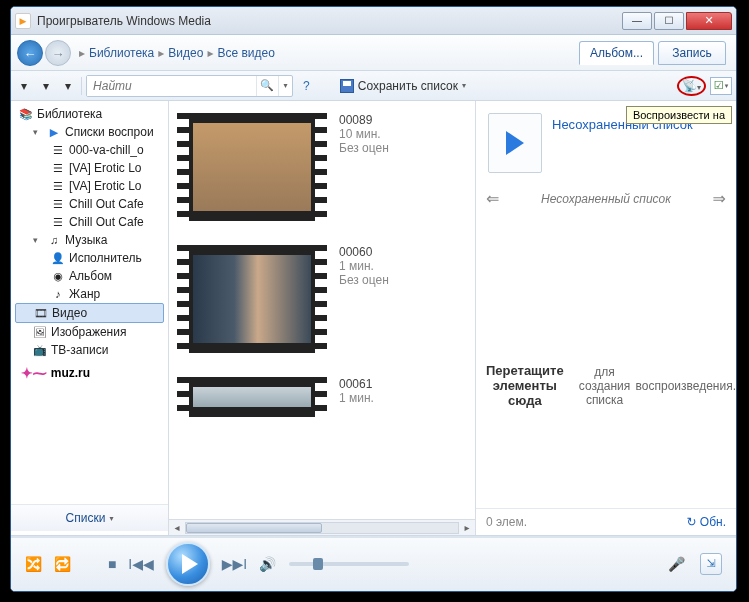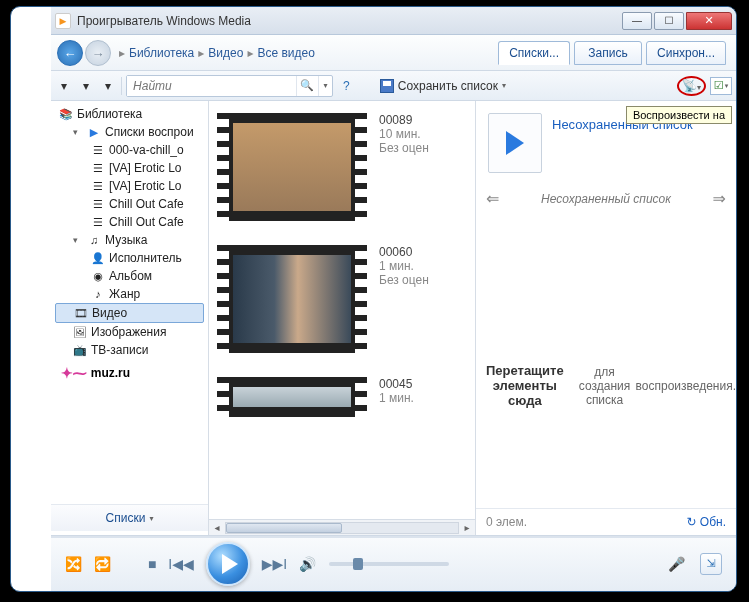--- a/index.html
+++ b/index.html
@@ -1,18 +1,18 @@
 <!DOCTYPE html>
 <html><head>
 <meta charset="utf-8">
 <style>
 * { box-sizing: border-box; margin: 0; padding: 0; font-family: "Segoe UI", Tahoma, sans-serif; }
 body { background: #000; width: 749px; height: 602px; overflow: hidden; }
 
-.window { position: absolute; left: 10px; top: 6px; width: 727px; height: 586px; background: #fff; border: 1px solid #2a5a8a; border-radius: 10px; box-shadow: 0 0 8px rgba(0,0,0,.5); overflow: hidden; padding-left: 40px; }
+.window { position: absolute; left: 10px; top: 6px; width: 727px; height: 586px; background: #fff; border: 1px solid #2a5a8a; border-radius: 5px; box-shadow: 0 0 8px rgba(0,0,0,.5); overflow: hidden; }
 
 .titlebar { height: 28px; background: linear-gradient(#e9eef5, #d7e0eb); display: flex; align-items: center; padding: 0 4px; border-bottom: 1px solid #b8c8db; }
 .titlebar .app-icon { width: 16px; height: 16px; background: #fff; border: 1px solid #ccc; border-radius: 2px; display: flex; align-items: center; justify-content: center; margin-right: 6px; }
 .titlebar .app-icon::after { content: "▶"; color: #f7941d; font-size: 9px; }
 .titlebar .title { font-size: 12px; color: #333; flex: 1; }
 .win-btns { display: flex; }
 .win-btn { width: 30px; height: 18px; border: 1px solid #8a9bb0; background: linear-gradient(#f8fbff,#dbe6f2); font-size: 10px; display: flex; align-items: center; justify-content: center; color: #333; border-radius: 2px; margin-left: 2px; }
 .win-btn.close { width: 46px; background: linear-gradient(#e77,#c33); border-color: #933; color: #fff; border-radius: 0 3px 0 0;}
 .win-btn.close::after { content:"✕"; font-size:11px; }
 .win-btn.min::after { content:"—"; }
@@ -127,23 +127,22 @@
     </div>
     <div class="breadcrumb">
       <span class="sep">▸</span>
       <span class="seg">Библиотека</span>
       <span class="sep">▸</span>
       <span class="seg">Видео</span>
       <span class="sep">▸</span>
       <span class="seg">Все видео</span>
     </div>
     <div class="tabs">
-      <div class="tab active">Списки...</div>
+      <div class="tab active">Альбом...</div>
       <div class="tab">Запись</div>
-      <div class="tab">Синхрон...</div>
     </div>
   </div>
 
   <div class="toolbar">
     <div class="org-btn">▾</div>
     <div class="tool-btn">▾</div>
     <div class="tool-btn">▾</div>
     <div style="width:1px;height:18px;background:#cfd9e5;"></div>
     <div class="search-box">
       <input placeholder="Найти" style="">
@@ -259,21 +258,21 @@
               <div class="line">00060</div>
               <div class="line dim">1 мин.</div>
               <div class="line dim">Без оцен</div>
             </div>
           </div>
           <div class="video-row" style="padding-bottom:0;">
             <div class="thumb-wrap" style="height:40px;">
                 <div class="thumb" style="background:linear-gradient(#c8d2d8,#9aaab2);"></div>
               </div>
             <div class="meta">
-              <div class="line">00045</div>
+              <div class="line">00061</div>
               <div class="line dim">1 мин.</div>
             </div>
           </div>
         </div>
         <div class="hscroll">
           <div class="arr">◂</div>
           <div class="track">
               <div class="thumb-s"></div>
             </div>
           <div class="arr">▸</div>

